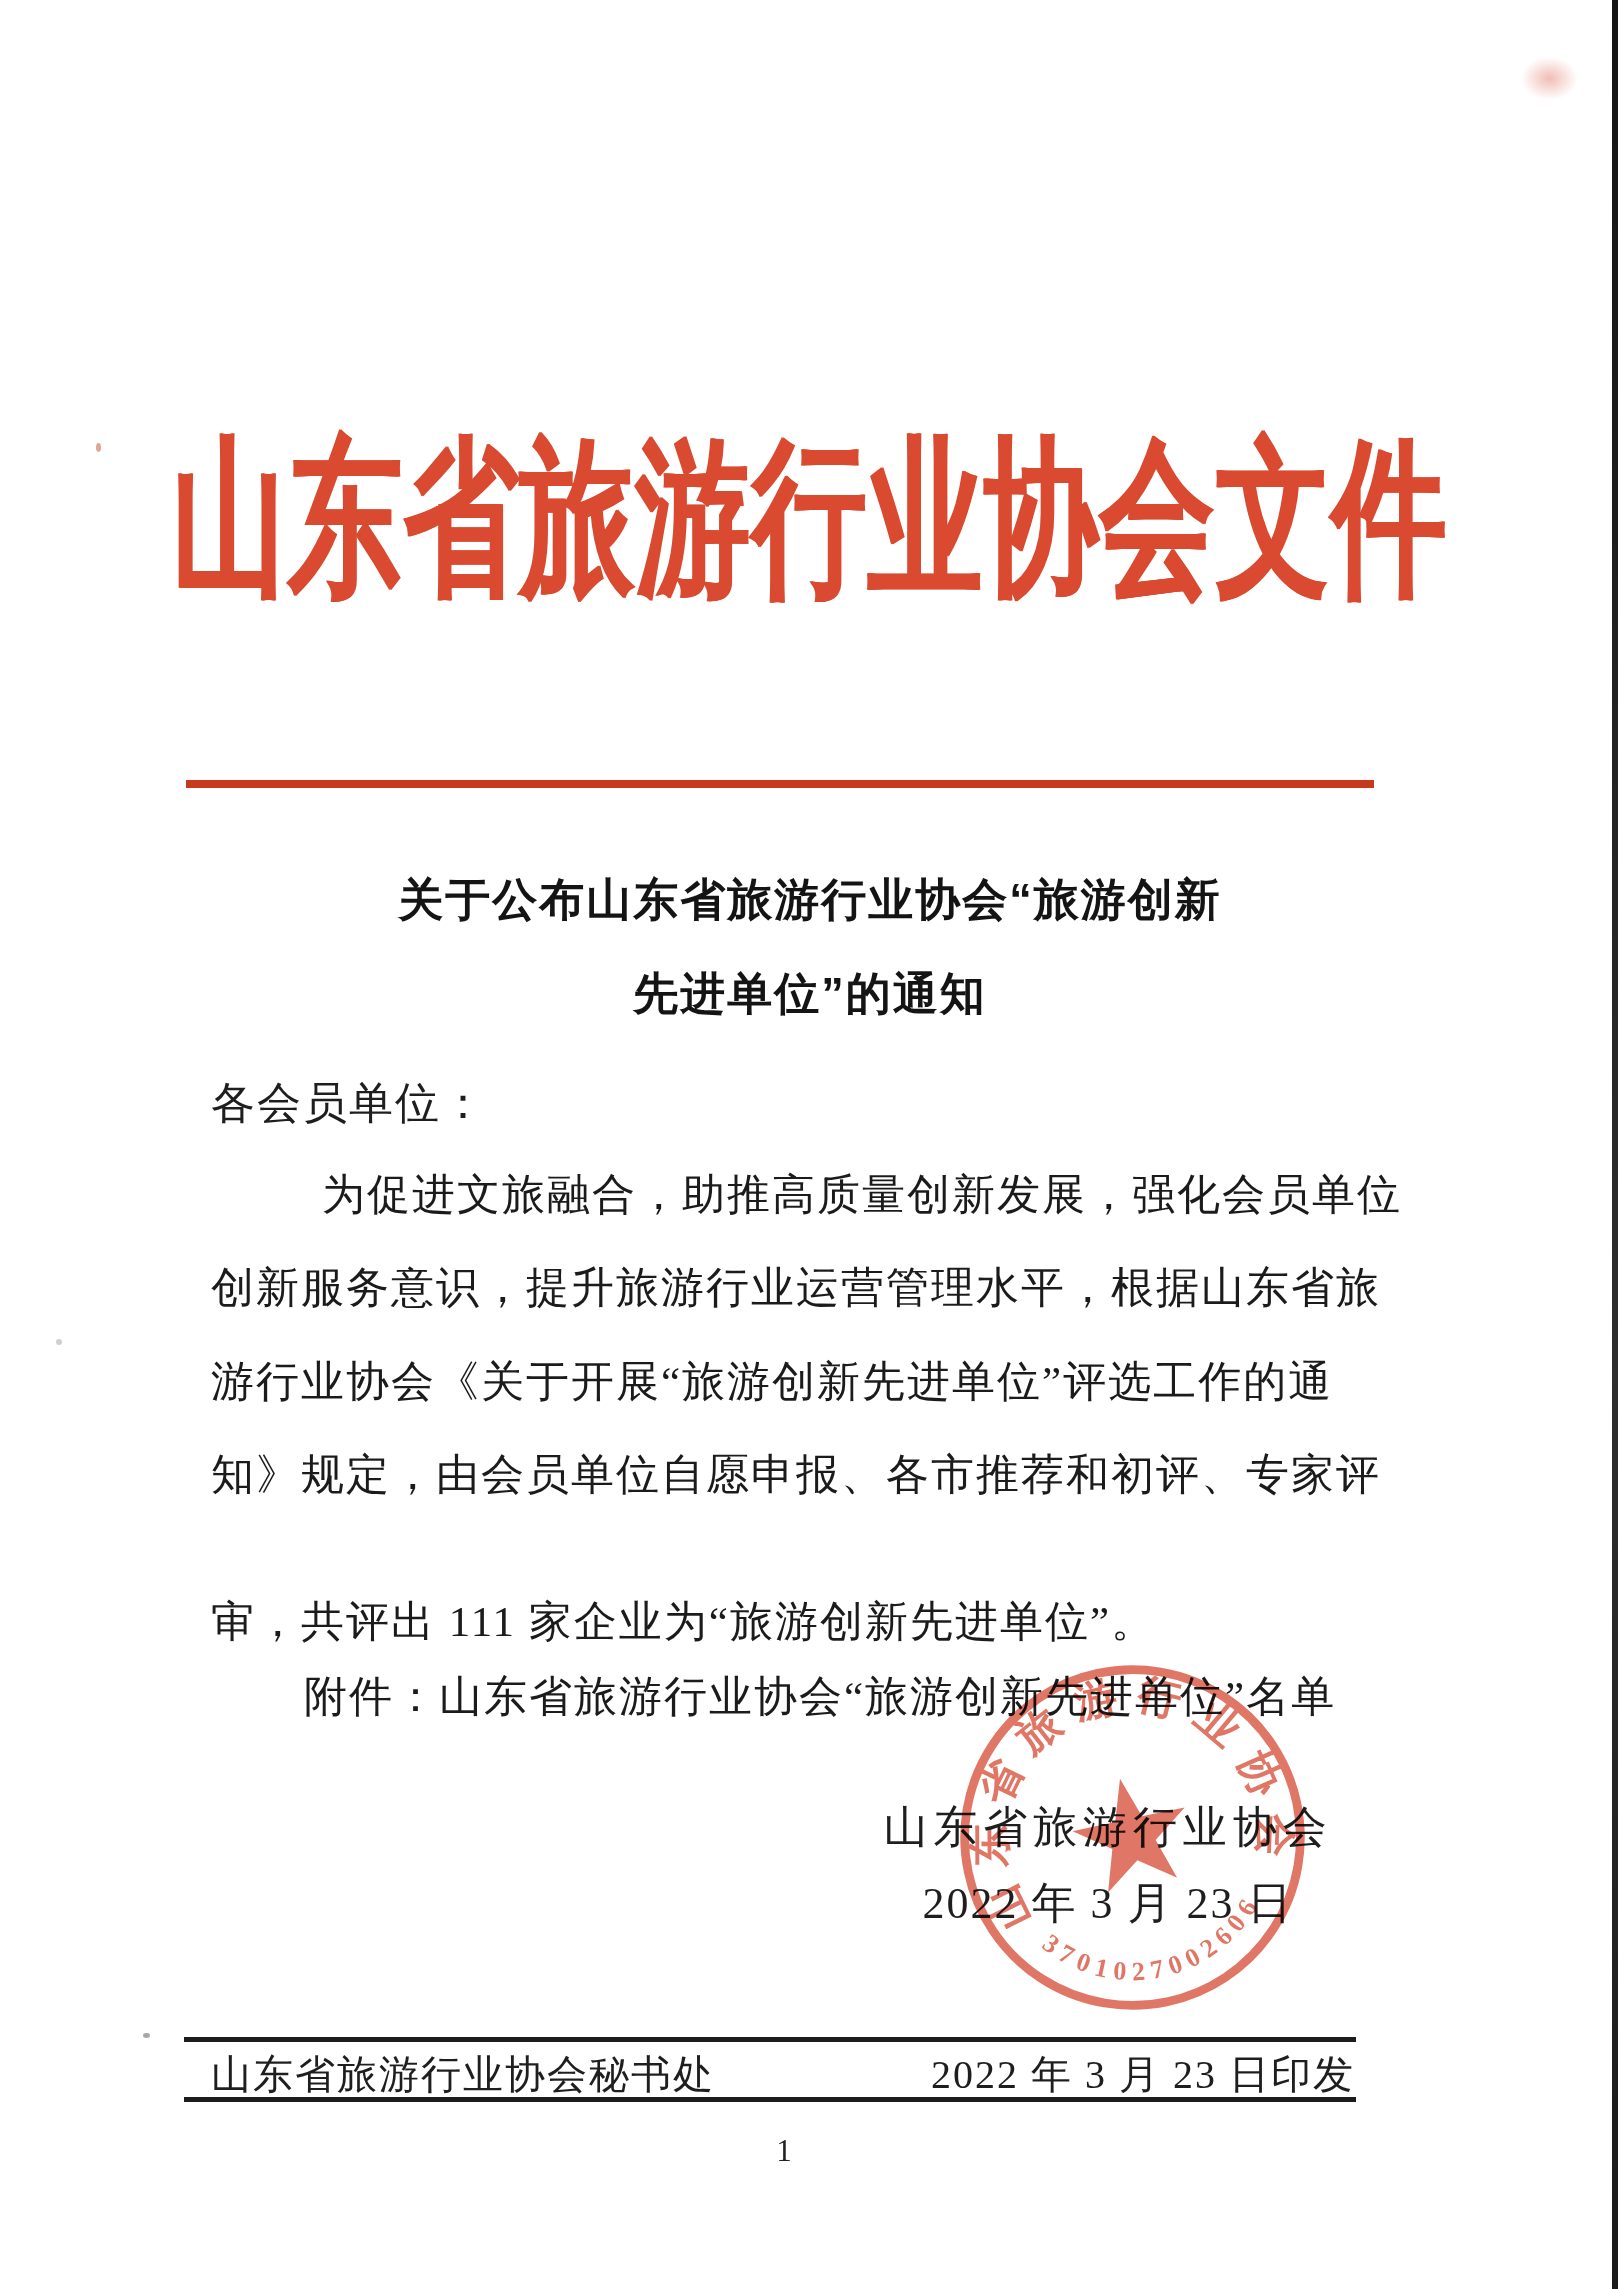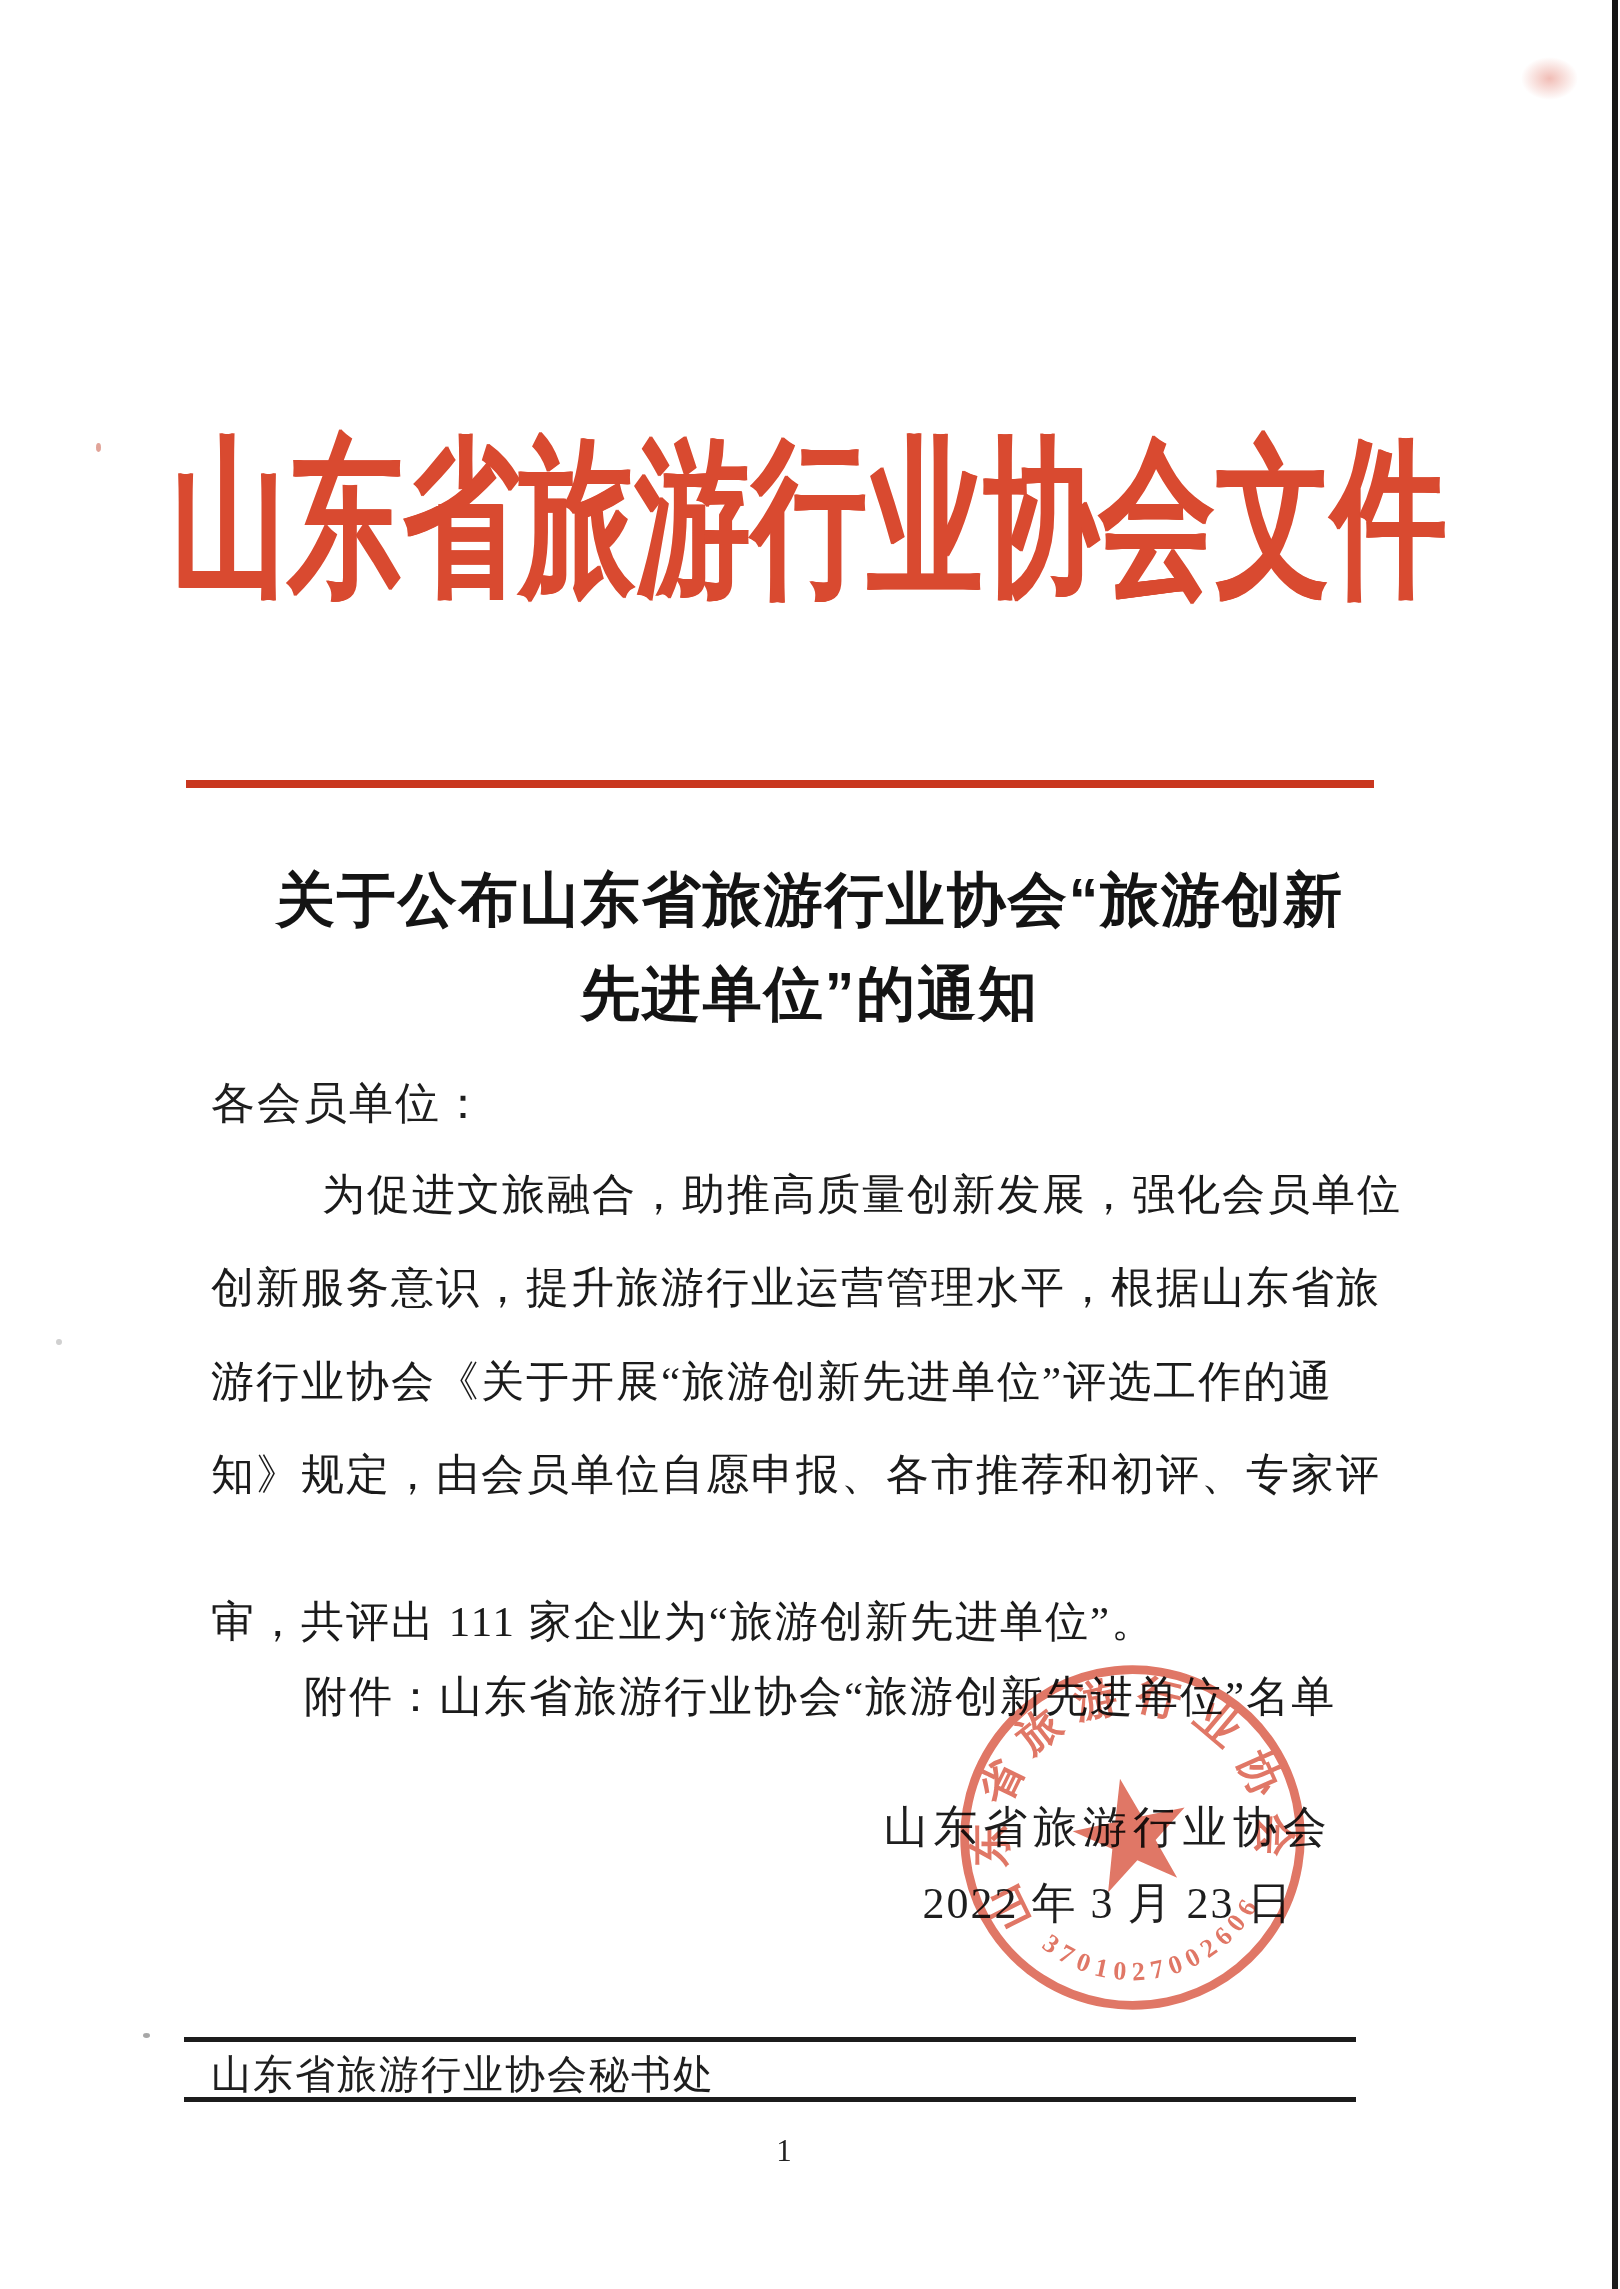--- a/index.html
+++ b/index.html
@@ -21,21 +21,21 @@
     font-size:39px;letter-spacing:2.9px;color:#222;
   }
   .red-rule{
     position:absolute;left:186px;top:780px;width:1188px;height:7.8px;
     background:#c9371f;
   }
   
   .notice-title{
     position:absolute;top:853px;left:0;width:100%;text-align:center;
     font-family:"Liberation Sans",sans-serif;font-weight:700;
-    font-size:59px;line-height:94px;letter-spacing:2px;color:#141414;
+    font-size:45px;line-height:94px;letter-spacing:2px;color:#141414;
   }
   
   .salutation{
     position:absolute;left:211px;top:1074px;font-size:44px;letter-spacing:2px;
   }
   .body-line{
     position:absolute;left:211px;width:1196px;font-size:43px;
     letter-spacing:2px;white-space:nowrap;color:#1b1b1b;
   }
   .bl0{top:1166px;padding-left:111px;}
@@ -128,20 +128,21 @@
       </text>
       <text font-size="27" letter-spacing="7" fill="#d8503a">
         <textPath href="#seal-serial-arc" startOffset="50%" text-anchor="middle">3701027002606</textPath>
       </text>
       <polygon fill="#d8503a" points="185,123 199.1,165.6 244,165.8 207.8,192.4 221.4,235.2 185,209 148.6,235.2 162.2,192.4 126,165.8 170.9,165.6"></polygon>
     </svg>
   </div>
 
   <div class="rule rule-top"></div>
   <div class="footer-issuer">山东省旅游行业协会秘书处</div>
+  <div class="footer-date">2022 年 3 月 23 日印发</div>
   <div class="rule rule-bottom"></div>
   <div class="page-num">1</div>
 
   <div class="scan-edge"></div>
   <div class="smudge"></div>
   <div class="speck speck-a"></div>
   <div class="speck speck-b"></div>
   <div class="speck speck-c"></div>
 
 </div>

